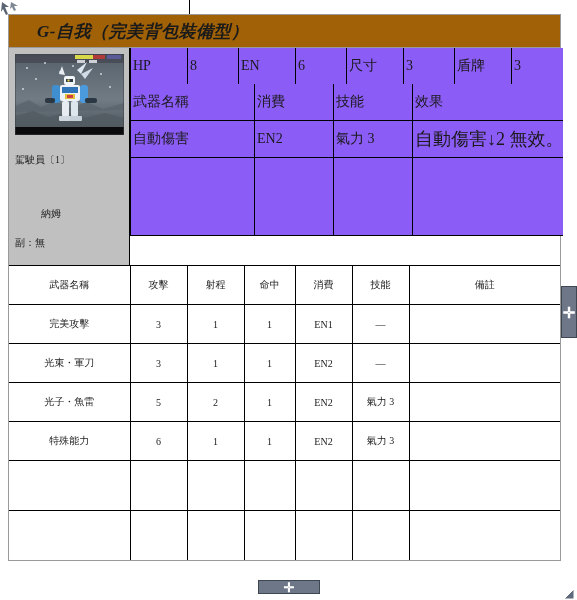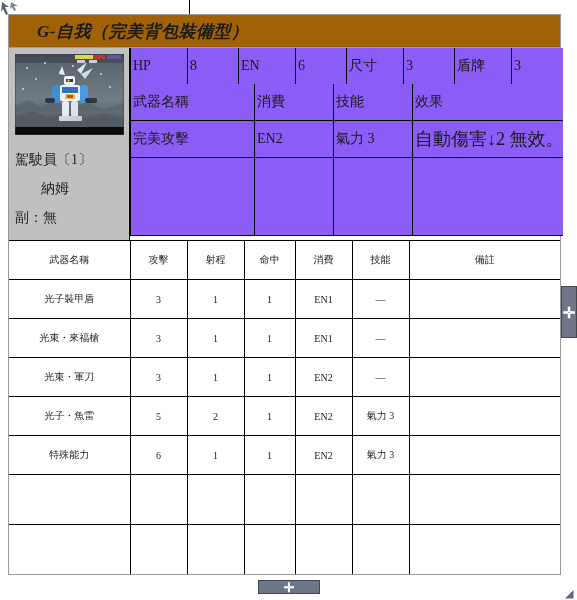--- a/index.html
+++ b/index.html
@@ -38,24 +38,24 @@
     width:121px;flex:0 0 121px;background:#c0c0c0;
     border-right:1px solid #000;
     display:flex;flex-direction:column;
     box-sizing:border-box;
   }
   .thumb-wrap{padding:6px 6px 4px 6px;}
   .thumb{
     width:109px;height:81px;display:block;border:0;
   }
   .pilot{
-    padding:6px 4px 8px 6px;font-size:14px;line-height:29px;color:#222;
+    padding:6px 4px 8px 6px;font-size:10px;line-height:29px;color:#222;
     white-space:nowrap;
   }
-  .pilot .indent{padding-left:26px;display:block;}
+  .pilot .indent{padding-left:26px;display:block;margin-top:25px;}
   .pilot div{height:29px;}
 
   .right-col{flex:1 1 auto;display:flex;flex-direction:column;}
 
   table.grid{border-collapse:collapse;width:100%;table-layout:fixed;}
   table.grid td{
     border:1px solid #000;
     text-align:left;vertical-align:middle;
     font-size:14px;
     height:36px;
@@ -242,21 +242,21 @@
             <col>
           </colgroup>
         <tbody>
           <tr>
             <td class="hdr">武器名稱</td>
             <td class="hdr">消費</td>
             <td class="hdr">技能</td>
             <td class="hdr">效果</td>
           </tr>
           <tr>
-            <td>完美攻擊</td>
+            <td>自動傷害</td>
             <td>EN2</td>
             <td>氣力 3</td>
             <td class="eff"><b></b><span>自動傷害↓2 無效。</span></td>
           </tr>
           <tr>
             <td class="empty"></td>
             <td class="empty"></td>
             <td class="empty"></td>
             <td class="empty"></td>
           </tr>
@@ -281,30 +281,21 @@
         <tr>
           <td class="hdr">武器名稱</td>
           <td class="hdr">攻擊</td>
           <td class="hdr">射程</td>
           <td class="hdr">命中</td>
           <td class="hdr">消費</td>
           <td class="hdr">技能</td>
           <td class="hdr">備註</td>
         </tr>
         <tr>
-          <td>光子裝甲盾</td>
-          <td>3</td>
-          <td>1</td>
-          <td>1</td>
-          <td>EN1</td>
-          <td>—</td>
-          <td></td>
-        </tr>
-        <tr>
-          <td>光束・來福槍</td>
+          <td>完美攻擊</td>
           <td>3</td>
           <td>1</td>
           <td>1</td>
           <td>EN1</td>
           <td>—</td>
           <td></td>
         </tr>
         <tr>
           <td>光束・軍刀</td>
           <td>3</td>

